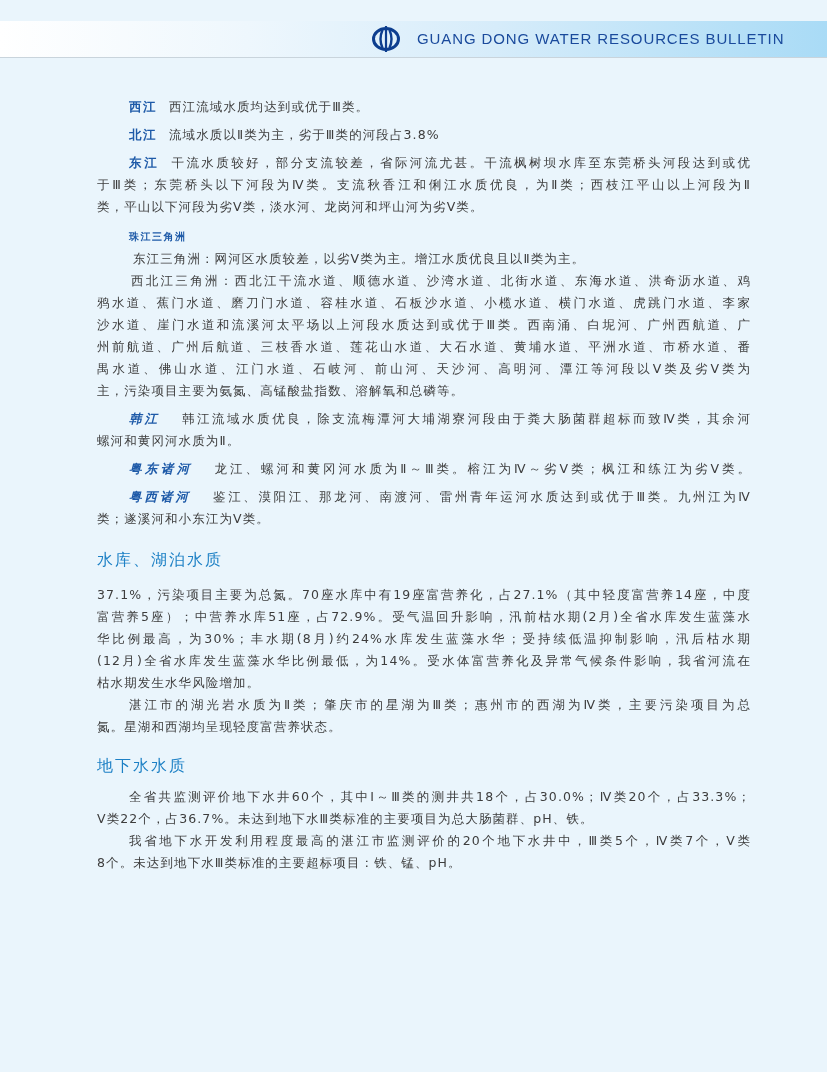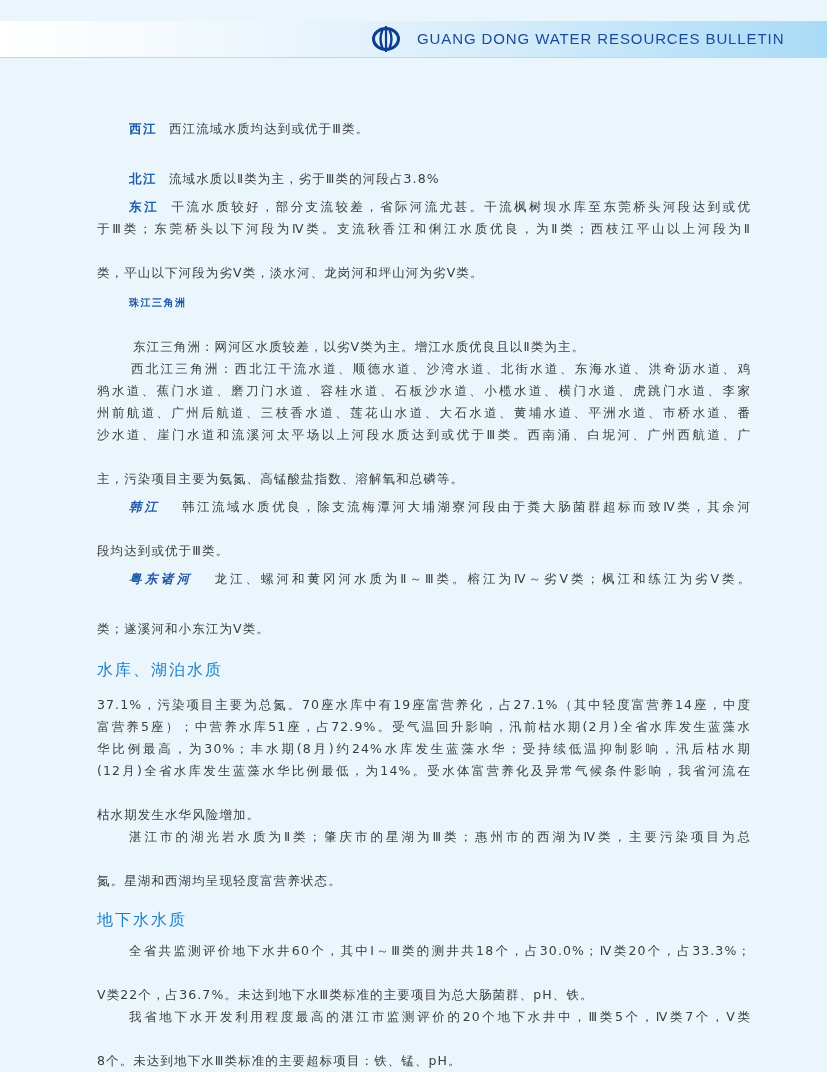--- a/index.html
+++ b/index.html
@@ -26,21 +26,21 @@
     }
     .content {
       position: absolute; left: 97px; top: 96px; width: 654px;
     }
     .line {
       font-size: 12.5px; line-height: 22px; height: 22px;
       white-space: nowrap; letter-spacing: 1.1px;
       color: #3d3d3d;
       text-align: justify; text-align-last: justify;
     }
-    .line.last { text-align-last: left; margin-top: 22px; }
+    .line.last { text-align-last: left; }
     .indent-s { padding-left: 36px; }
     .river-name { color: #1e5aa8; font-weight: bold; margin-right: 12px; letter-spacing: 1.5px; }
     .river-name.wide { margin-right: 22px; font-style: italic; }
     .sub-heading { color: #1e5aa8; font-weight: bold; font-size: 10px; line-height: 22px; letter-spacing: 1.5px; padding-left: 21px; }
     .section-title {
       font-size: 16px; color: #1d80c5; letter-spacing: 2px; line-height: 24px;
     }
     .gap6 { height: 6px; }
     .gap8 { height: 8px; }
     .page-num {
@@ -79,36 +79,40 @@
     <span class="river-name">东江</span><span>干流水质较好，部分支流较差，省际河流尤甚。干流枫树坝水库至东莞桥头河段达到或优</span>
   </div>
   <div class="line">于Ⅲ类；东莞桥头以下河段为Ⅳ类。支流秋香江和俐江水质优良，为Ⅱ类；西枝江平山以上河段为Ⅱ</div>
   <div class="line last">类，平山以下河段为劣Ⅴ类，淡水河、龙岗河和坪山河为劣Ⅴ类。</div>
   <div class="gap8"></div>
 
   <div class="sub-heading" style="padding-left:32px">珠江三角洲</div>
   <div class="line last" style="padding-left:36px">东江三角洲：网河区水质较差，以劣Ⅴ类为主。增江水质优良且以Ⅱ类为主。</div>
   <div class="line" style="padding-left:34px">西北江三角洲：西北江干流水道、顺德水道、沙湾水道、北街水道、东海水道、洪奇沥水道、鸡</div>
   <div class="line">鸦水道、蕉门水道、磨刀门水道、容桂水道、石板沙水道、小榄水道、横门水道、虎跳门水道、李家</div>
+  <div class="line">沙水道、崖门水道和流溪河太平场以上河段水质达到或优于Ⅲ类。西南涌、白坭河、广州西航道、广</div>
   <div class="line">州前航道、广州后航道、三枝香水道、莲花山水道、大石水道、黄埔水道、平洲水道、市桥水道、番</div>
-  <div class="line">沙水道、崖门水道和流溪河太平场以上河段水质达到或优于Ⅲ类。西南涌、白坭河、广州西航道、广</div>
+  <div class="line">禺水道、佛山水道、江门水道、石岐河、前山河、天沙河、高明河、潭江等河段以Ⅴ类及劣Ⅴ类为</div>
   <div class="line last">主，污染项目主要为氨氮、高锰酸盐指数、溶解氧和总磷等。</div>
   <div class="gap6"></div>
 
   <div class="line" style="padding-left:32px">
     <span class="river-name wide">韩江</span><span>韩江流域水质优良，除支流梅潭河大埔湖寮河段由于粪大肠菌群超标而致Ⅳ类，其余河</span>
   </div>
-  <div class="line last">段均达到或优于Ⅲ类。</div>
+  <div class="line last">螺河和黄冈河水质为Ⅱ。</div>
   <div class="gap6"></div>
 
   <div class="line" style="padding-left:32px">
     <span class="river-name wide">粤东诸河</span><span>龙江、螺河和黄冈河水质为Ⅱ～Ⅲ类。榕江为Ⅳ～劣Ⅴ类；枫江和练江为劣Ⅴ类。</span>
   </div>
   <div class="gap6"></div>
 
+  <div class="line" style="padding-left:32px">
+    <span class="river-name wide">粤西诸河</span><span>鉴江、漠阳江、那龙河、南渡河、雷州青年运河水质达到或优于Ⅲ类。九州江为Ⅳ</span>
+  </div>
   <div class="line last">类；遂溪河和小东江为Ⅴ类。</div>
 
   <div style="height:18px"></div>
 
   <div class="section-title">水库、湖泊水质</div>
   <div style="height:12px"></div>
   <div class="line">37.1%，污染项目主要为总氮。70座水库中有19座富营养化，占27.1%（其中轻度富营养14座，中度</div>
   <div class="line">富营养5座）；中营养水库51座，占72.9%。受气温回升影响，汛前枯水期(2月)全省水库发生蓝藻水</div>
   <div class="line">华比例最高，为30%；丰水期(8月)约24%水库发生蓝藻水华；受持续低温抑制影响，汛后枯水期</div>
   <div class="line">(12月)全省水库发生蓝藻水华比例最低，为14%。受水体富营养化及异常气候条件影响，我省河流在</div>

